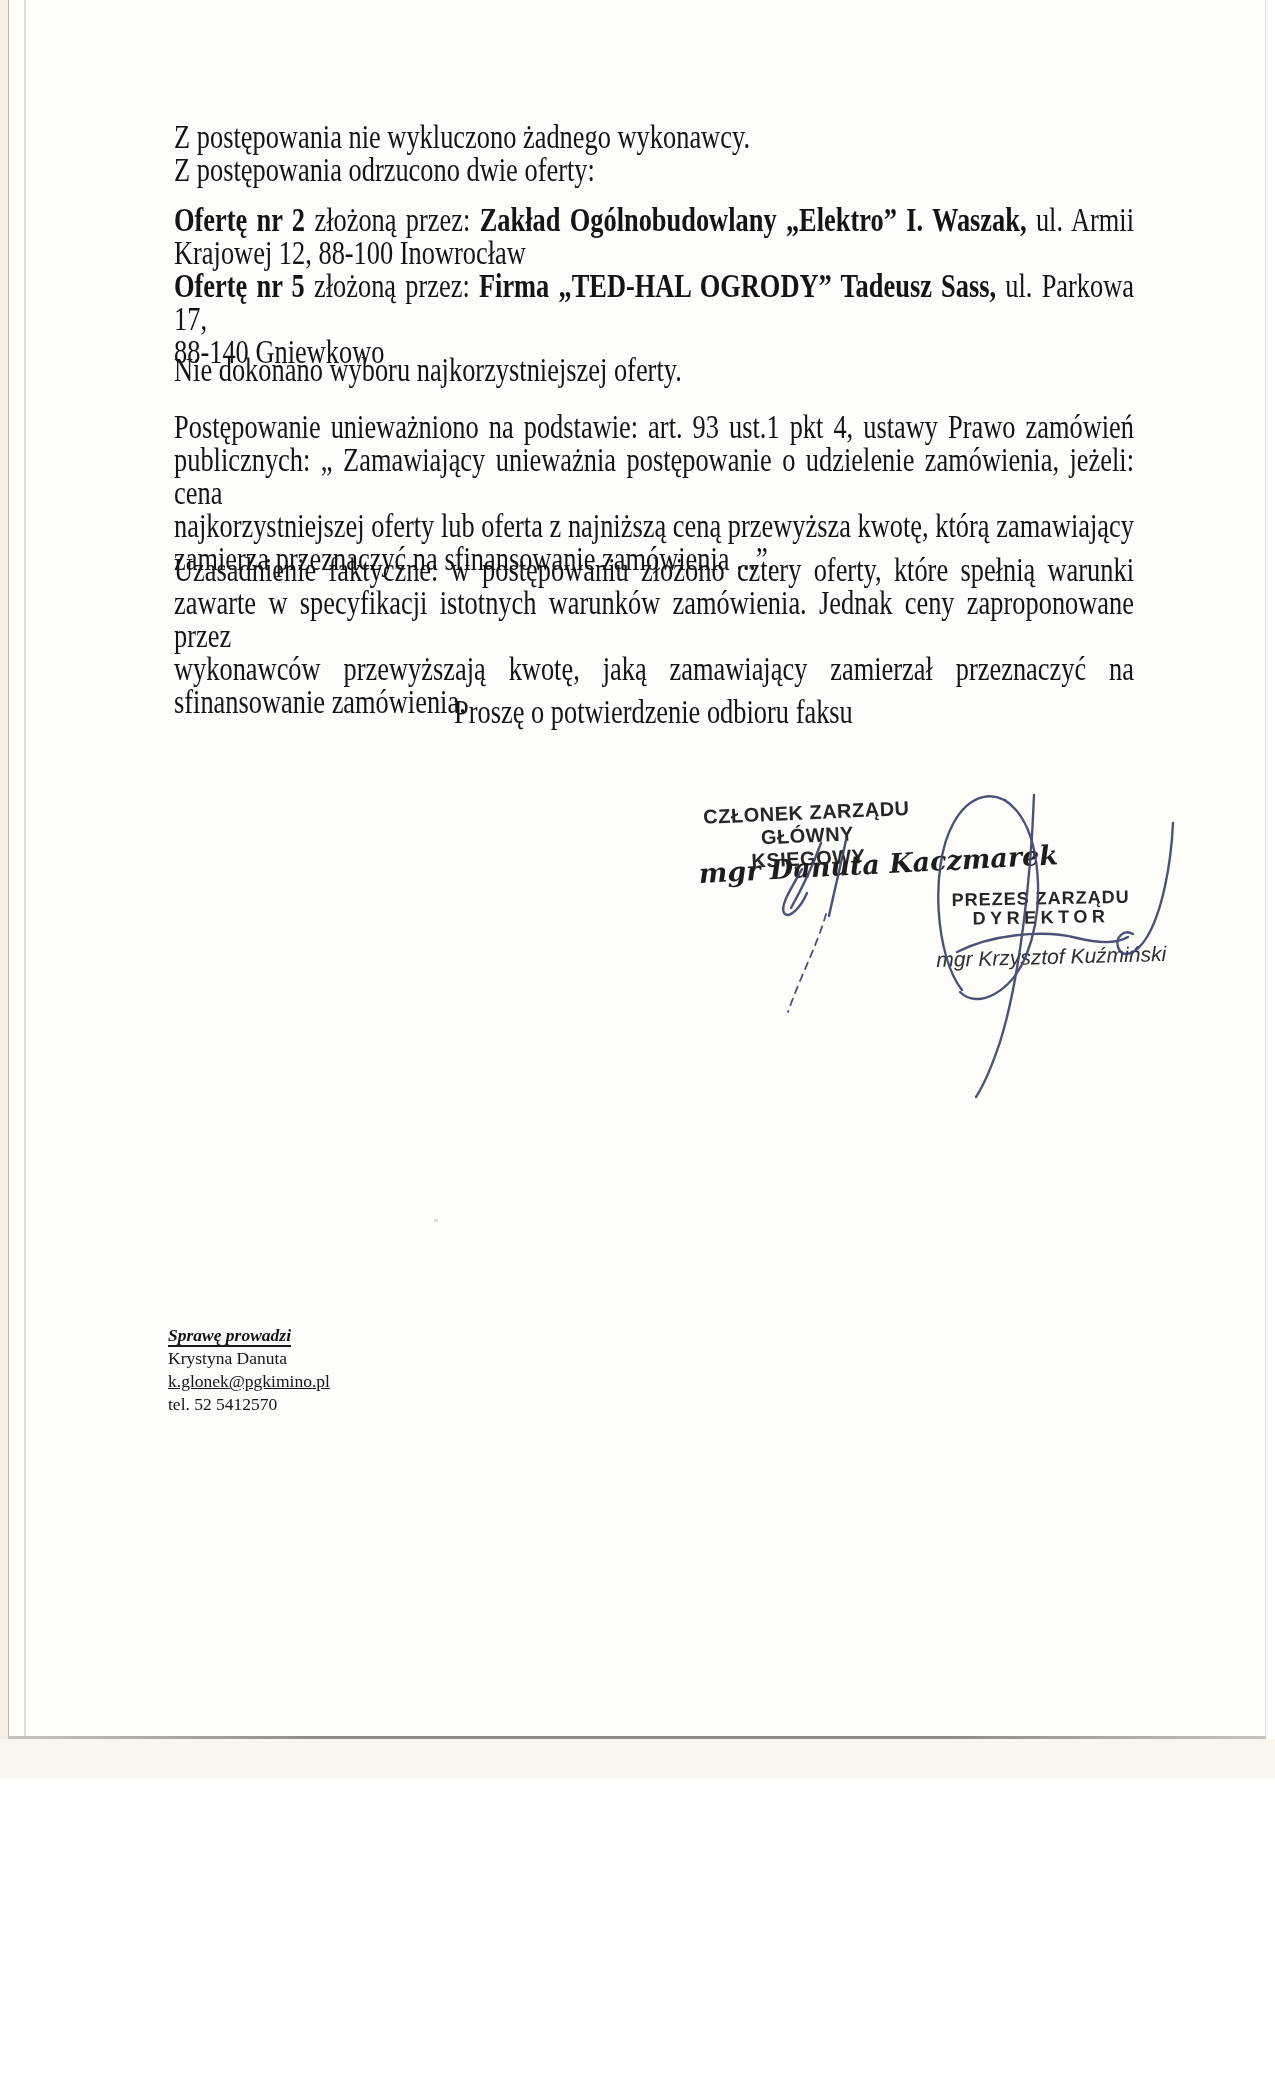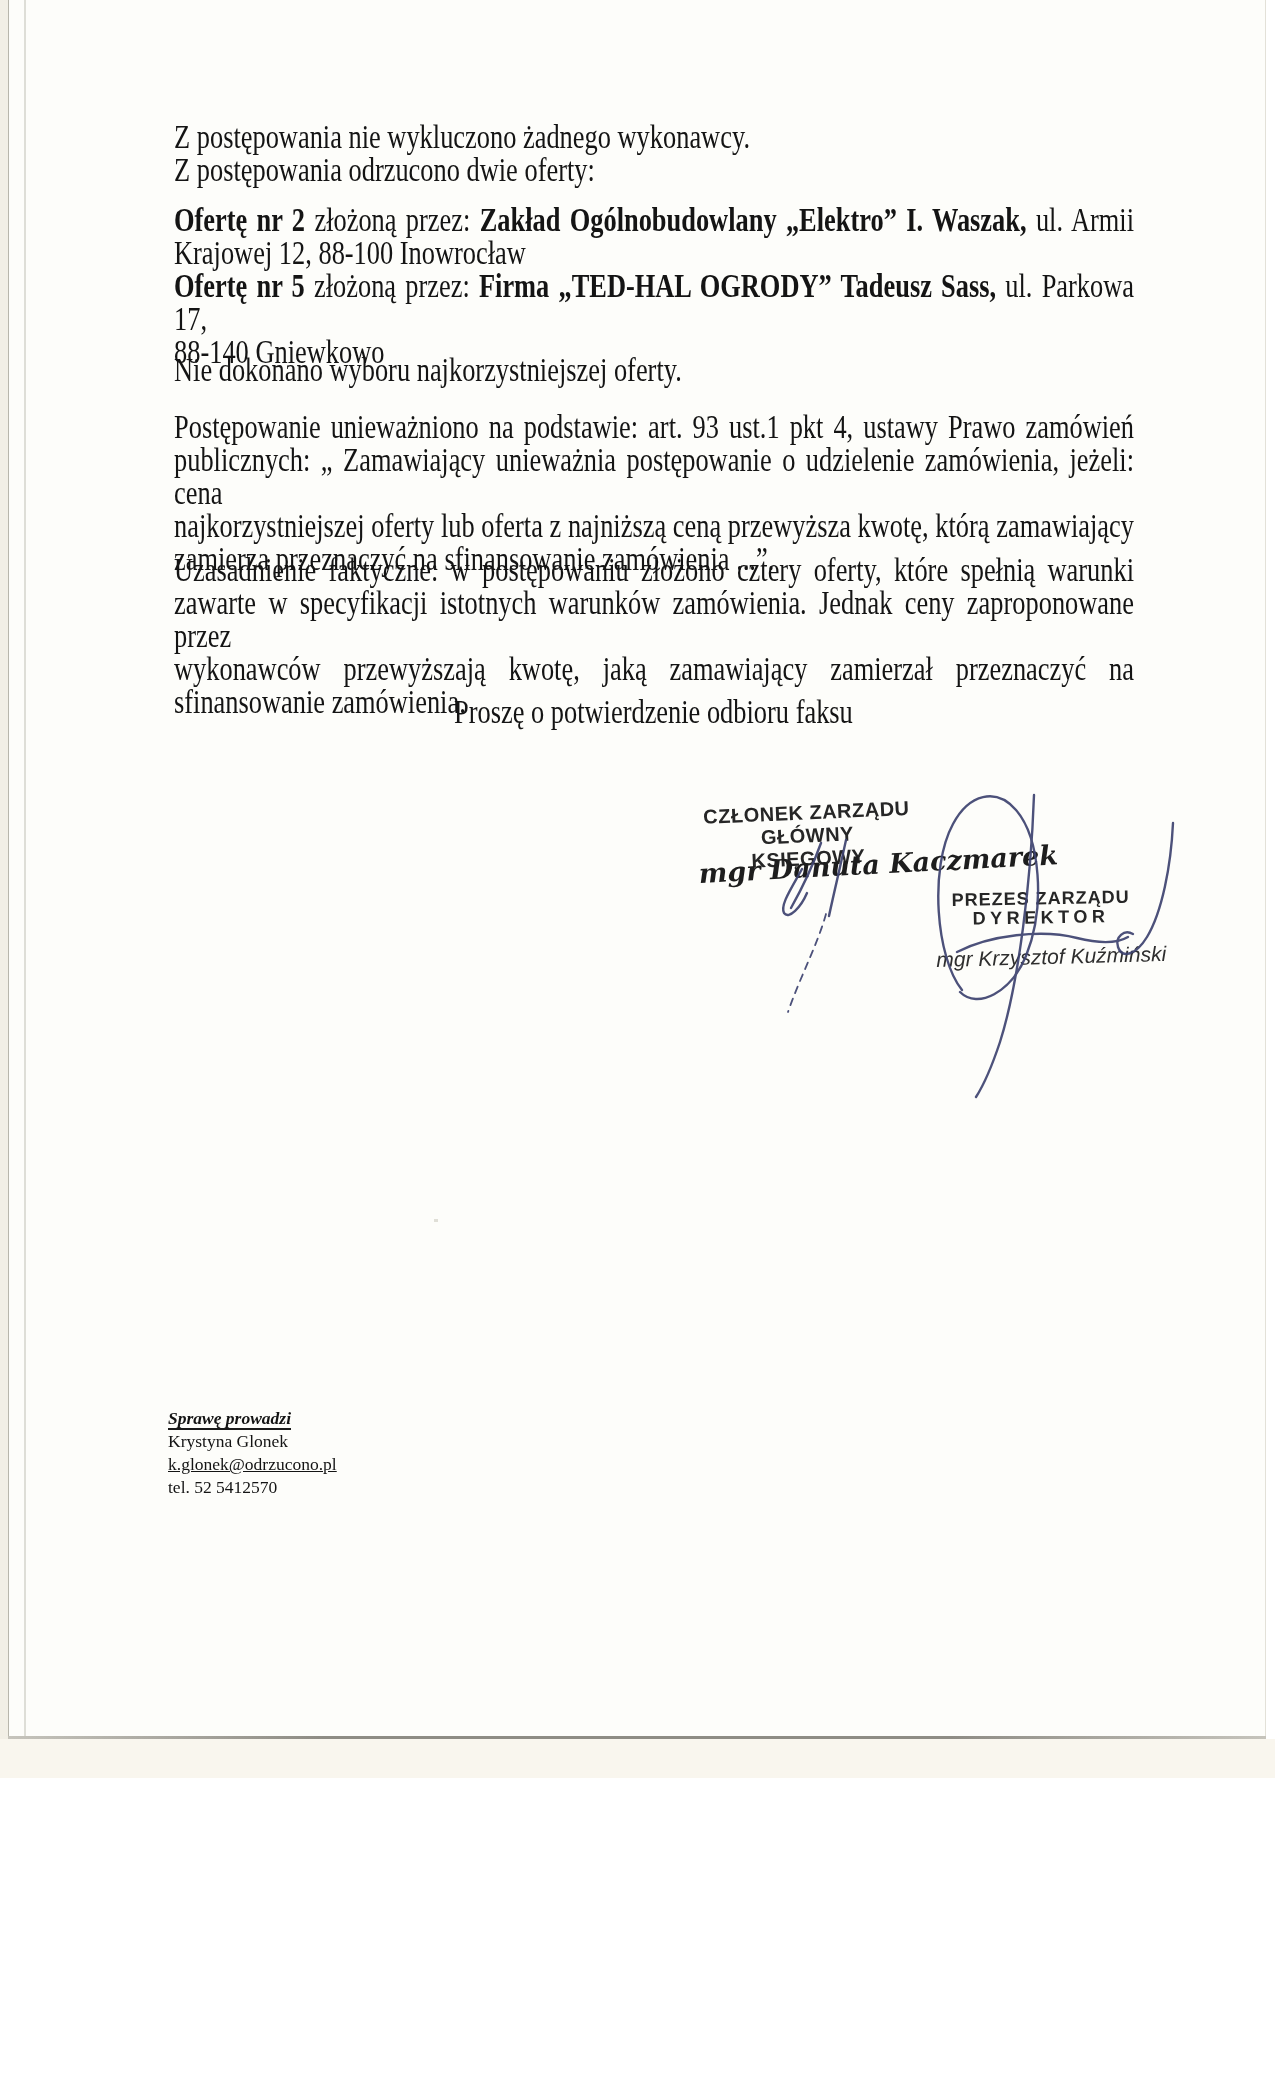--- a/index.html
+++ b/index.html
@@ -58,21 +58,21 @@
     position:absolute;left:936px;top:948px;transform:rotate(-1.5deg);transform-origin:0 0;
     font-family:"Liberation Sans", sans-serif;font-style:italic;font-size:21px;
     color:#2e2e2e;white-space:nowrap;
   }
 
   
   .sig-svg{position:absolute;left:0;top:0;pointer-events:none;}
 
   
   .footer{
-    position:absolute;left:168px;top:1407px;font-size:17.5px;line-height:23px;color:#141414;
+    position:absolute;left:168px;top:1324px;font-size:17.5px;line-height:23px;color:#141414;
   }
   .footer .head{font-weight:bold;font-style:italic;border-bottom:2px solid #1a1a1a;display:inline-block;line-height:19px;}
   .footer .mail{text-decoration:underline;}
 </style>
 </head>
 <body>
 
 <div class="left-sliver"></div>
 <div class="page"></div>
 <div class="scanline-v"></div>
@@ -140,16 +140,16 @@
   <g stroke="#3e4370" stroke-width="2.4" fill="none" stroke-linecap="round" opacity="0.92">
     <path d="M 962 990 C 936 958, 929 868, 953 824 C 969 794, 996 787, 1016 810 C 1040 838, 1046 906, 1026 956 C 1011 992, 978 1010, 960 992"></path>
     <path d="M 1034 795 C 1031 880, 1019 982, 1000 1042 C 992 1066, 985 1083, 976 1097"></path>
     <path d="M 1173 823 C 1171 866, 1162 912, 1147 937 C 1136 955, 1122 959, 1118 947 C 1115 937, 1124 929, 1133 934"></path>
     <path d="M 957 952 C 990 935, 1042 929, 1077 938 C 1097 943, 1116 944, 1128 937"></path>
   </g>
 </svg>
 
 <div class="footer">
   <span class="ln"><span class="head">Sprawę prowadzi</span></span>
-  <span class="ln">Krystyna Glonek</span>
-  <span class="ln mail">k.glonek@odrzucono.pl</span>
+  <span class="ln">Krystyna Danuta</span>
+  <span class="ln mail">k.glonek@pgkimino.pl</span>
   <span class="ln">tel. 52 5412570</span>
 </div>
 
 </body></html>

